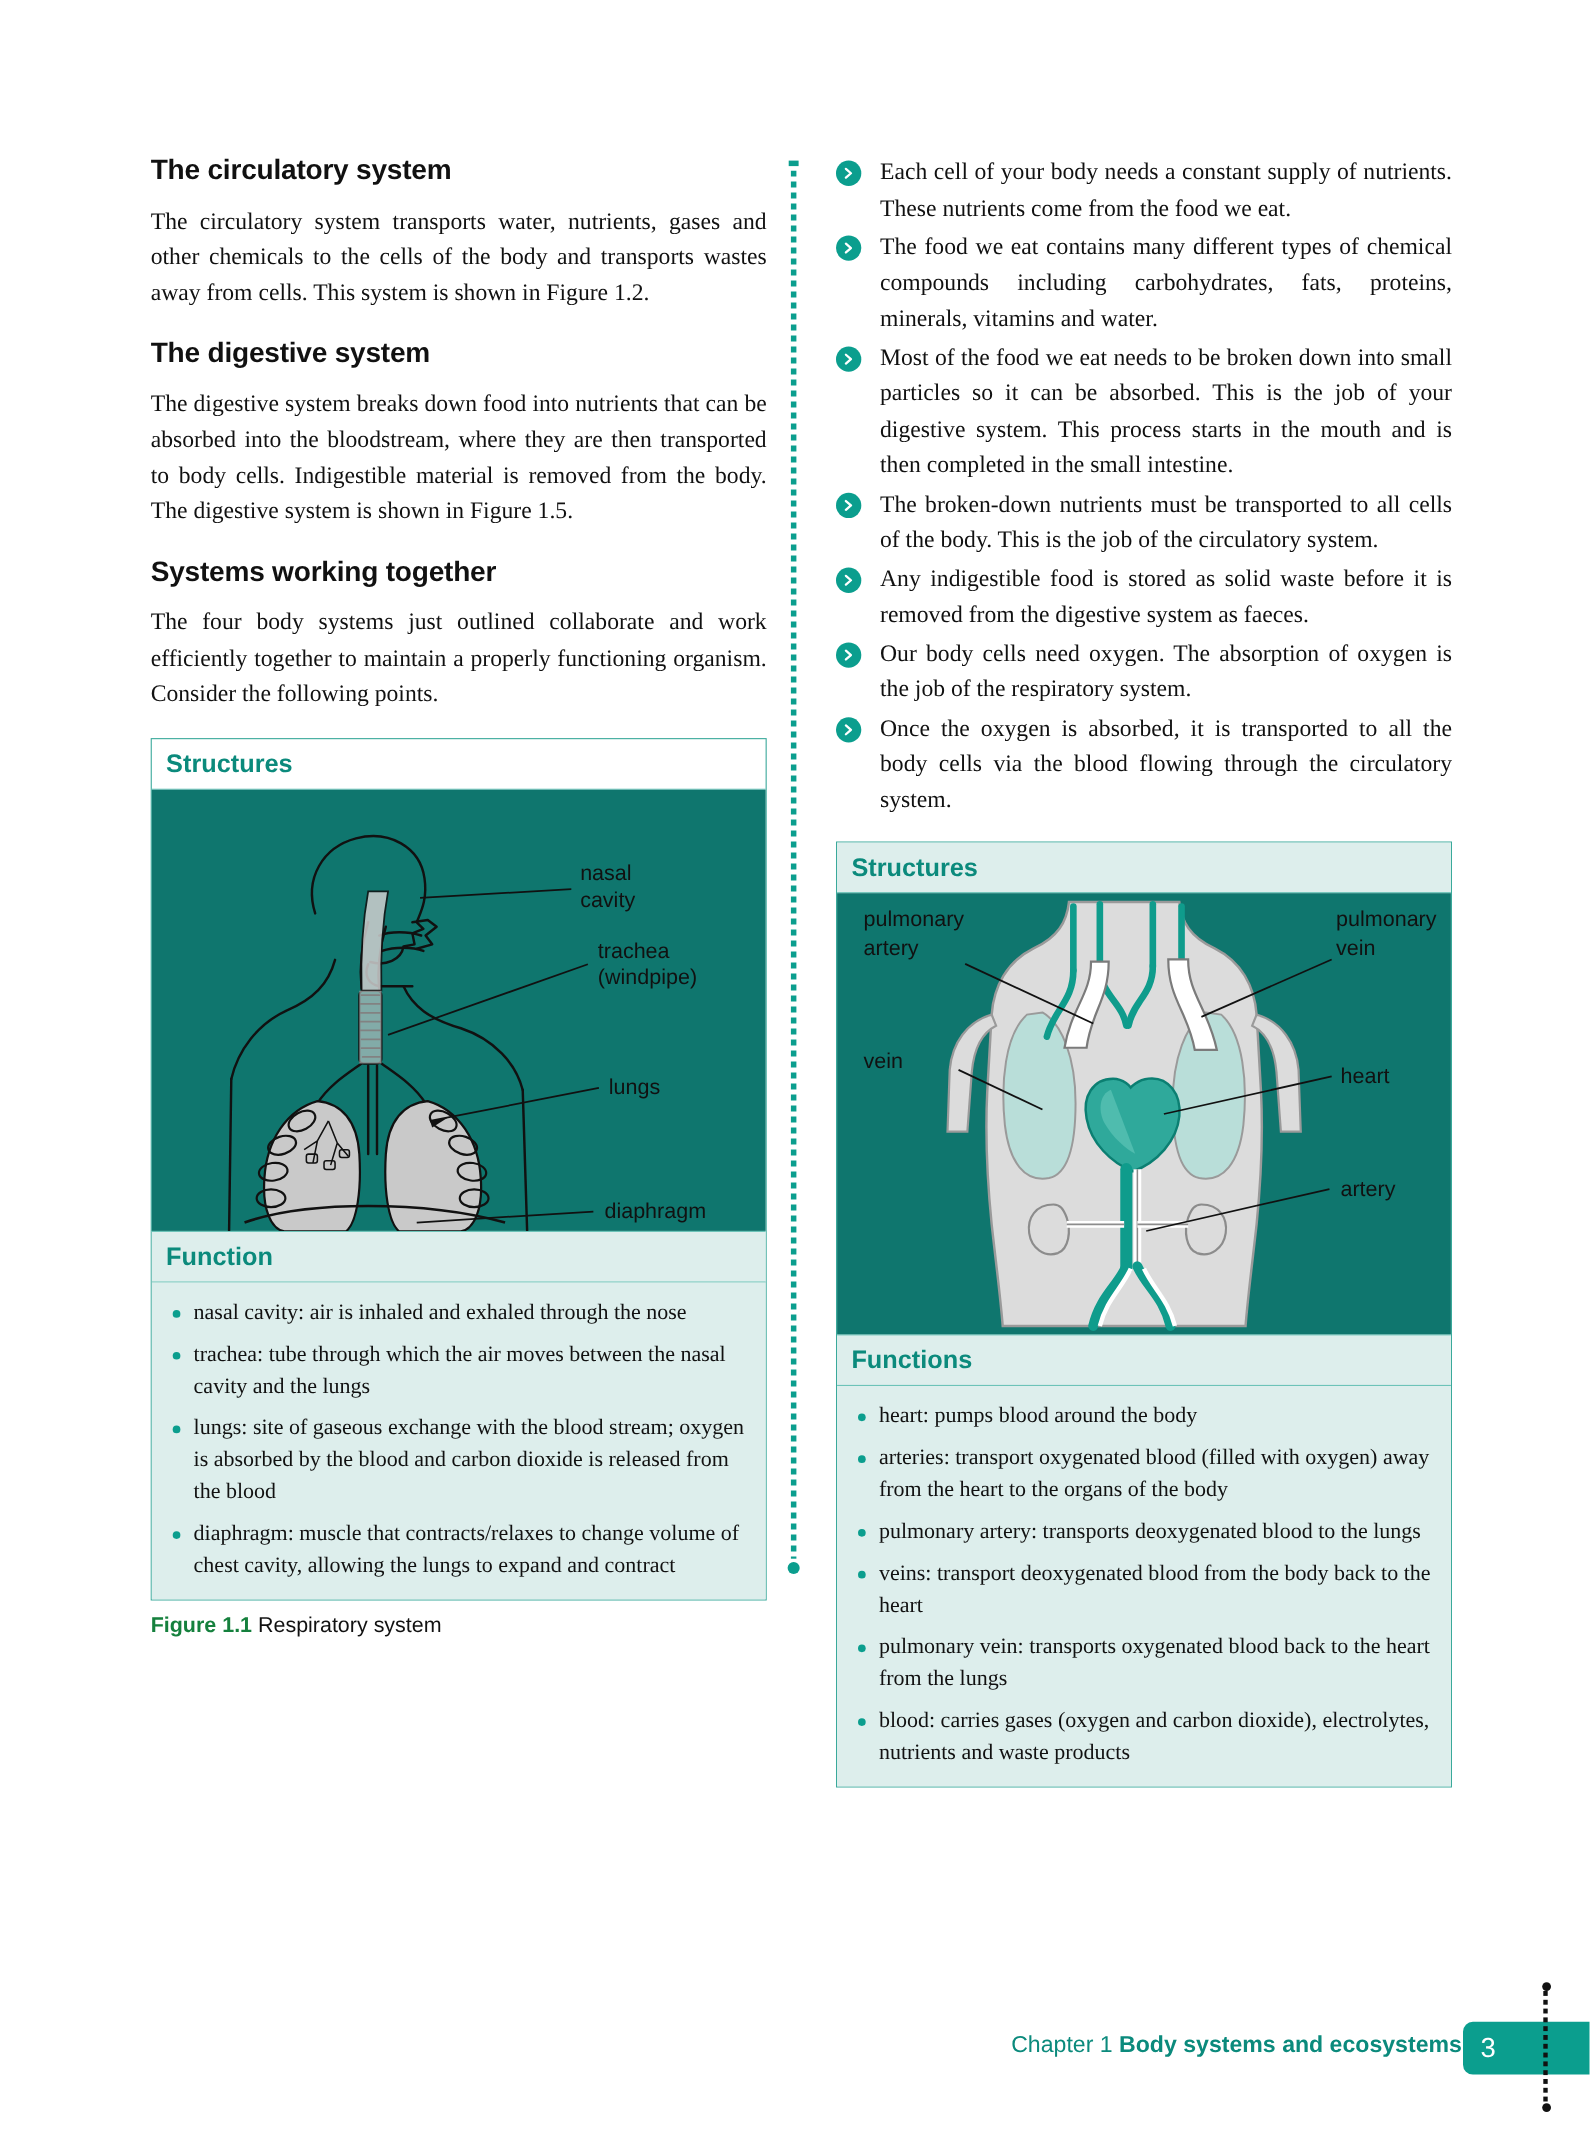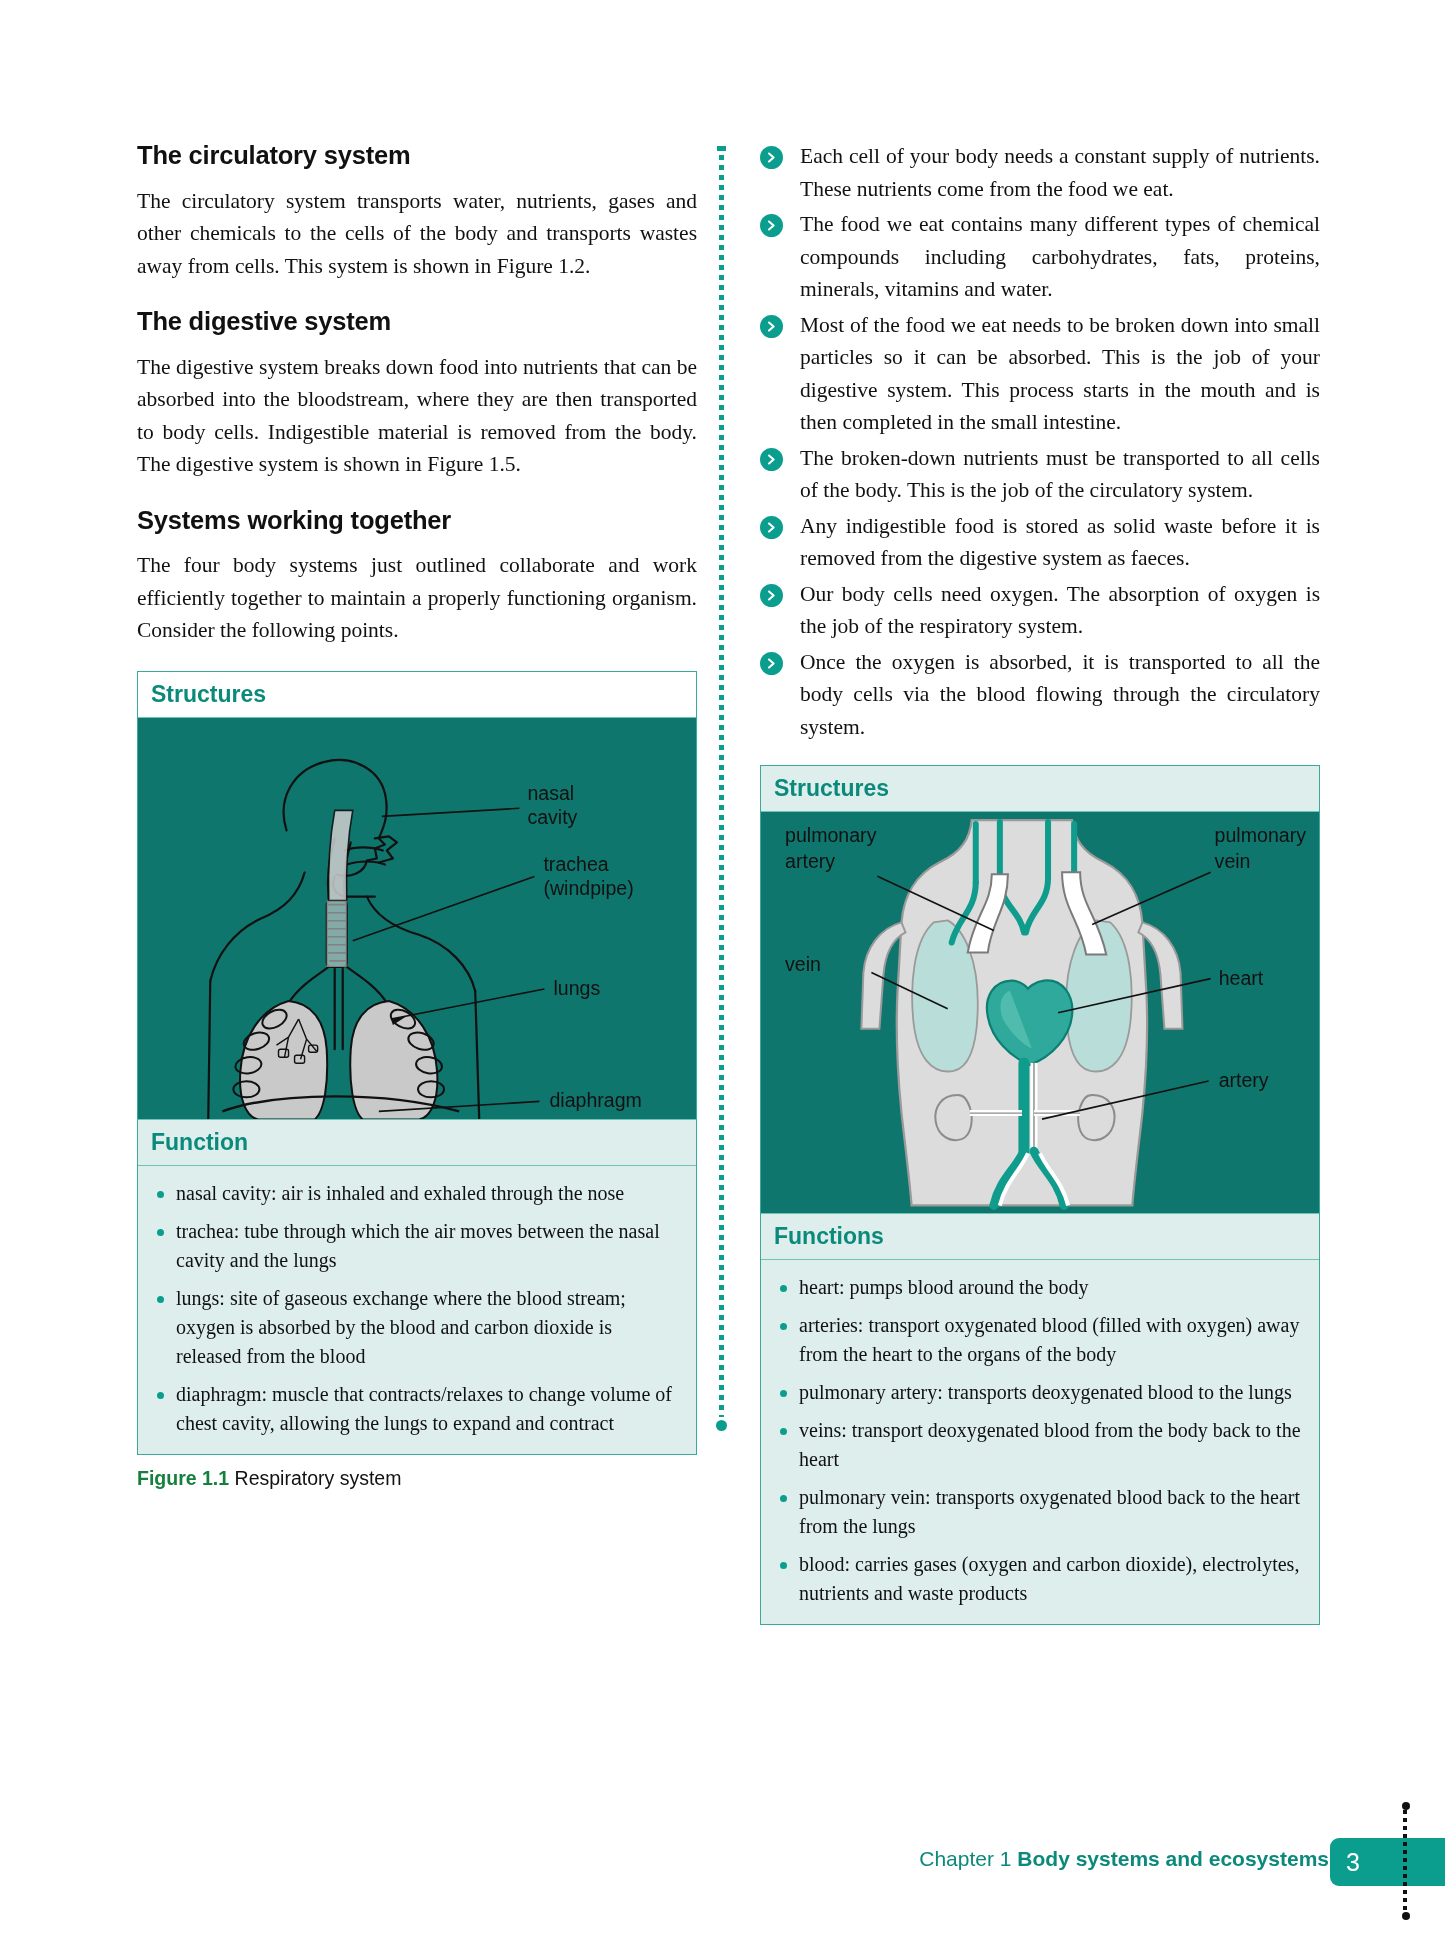--- a/index.html
+++ b/index.html
@@ -281,21 +281,21 @@
 
           <text class="lbl" x="410" y="388">diaphragm</text>
         </svg>
       </div>
 
       <div class="hdr on-tint" style="border-top:1.4px solid #6cc3b8;">Function</div>
       <div class="funcs">
         <ul>
           <li>nasal cavity: air is inhaled and exhaled through the nose</li>
           <li>trachea: tube through which the air moves between the nasal cavity and the lungs</li>
-          <li>lungs: site of gaseous exchange where the blood stream; oxygen is absorbed by the blood and carbon dioxide is released from the blood</li>
+          <li>lungs: site of gaseous exchange with the blood stream; oxygen is absorbed by the blood and carbon dioxide is released from the blood</li>
           <li>diaphragm: muscle that contracts/relaxes to change volume of chest cavity, allowing the lungs to expand and contract</li>
         </ul>
       </div>
     </div>
 
     <div class="cap-line">
       <span class="num">Figure 1.1</span>
       <span class="txt">Respiratory system</span>
     </div>
   </div>

